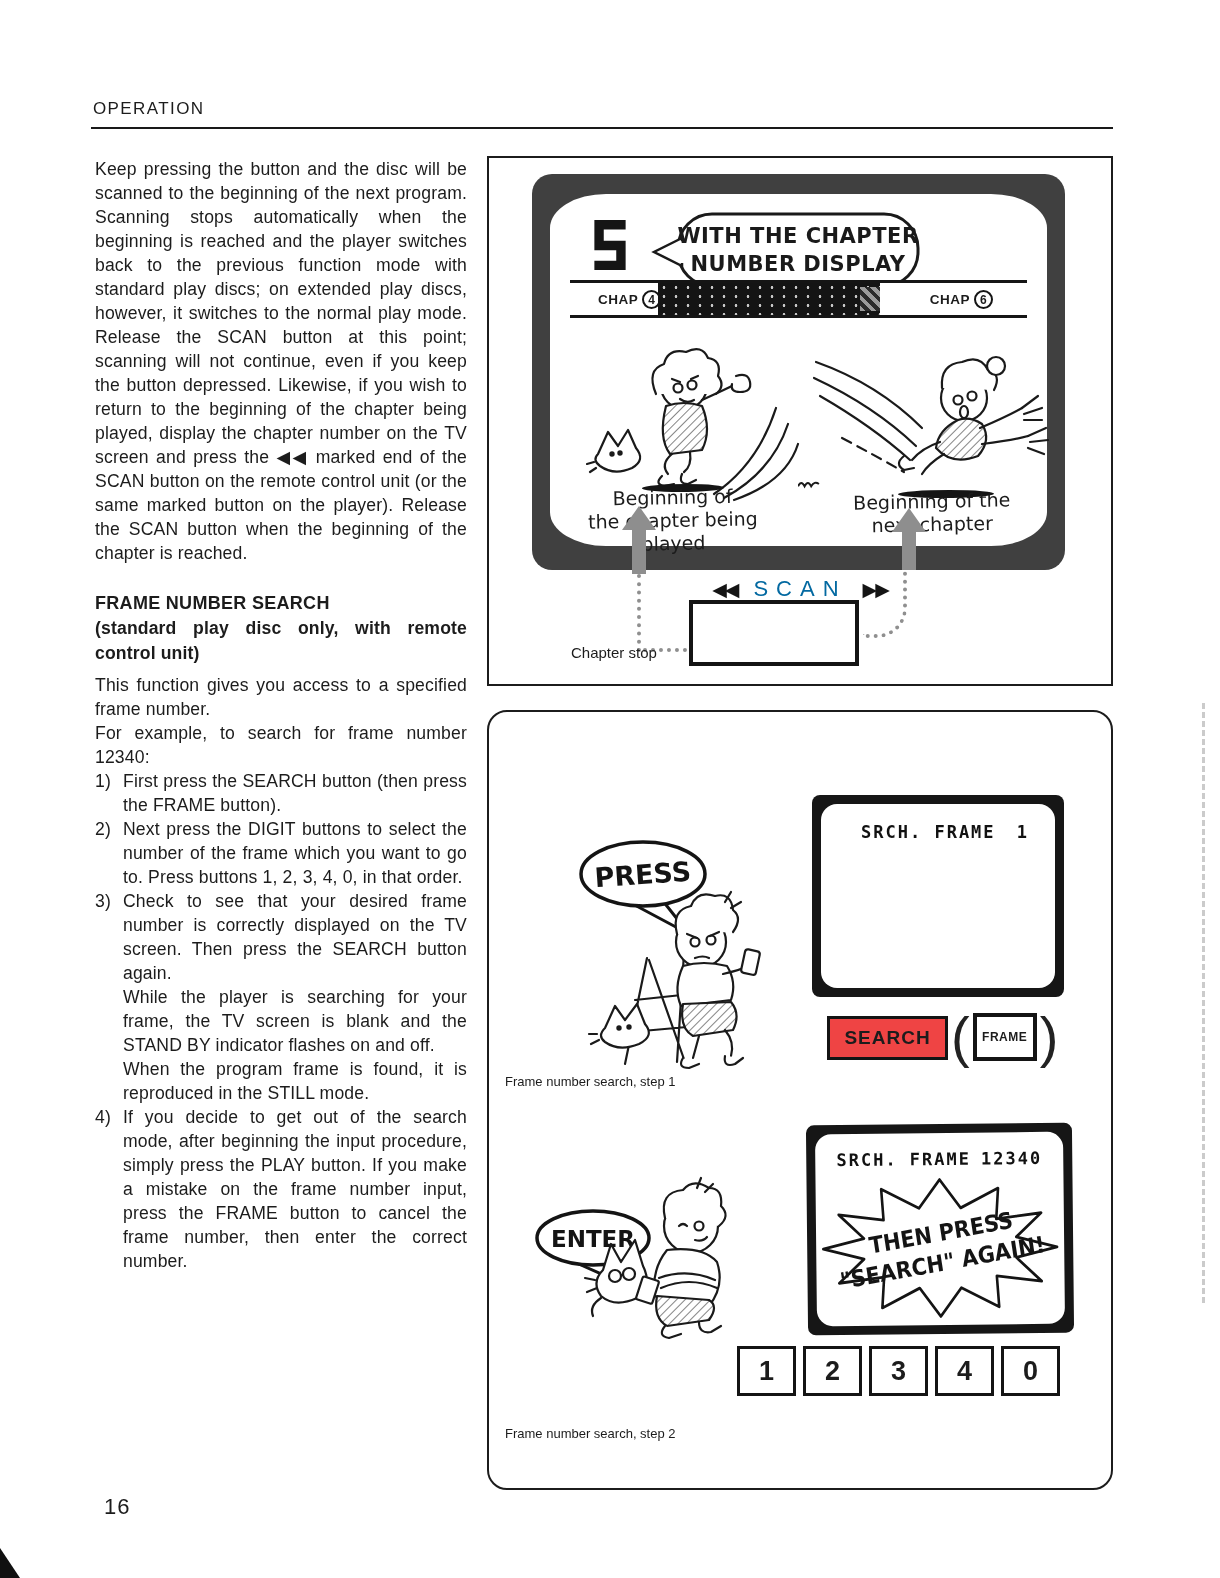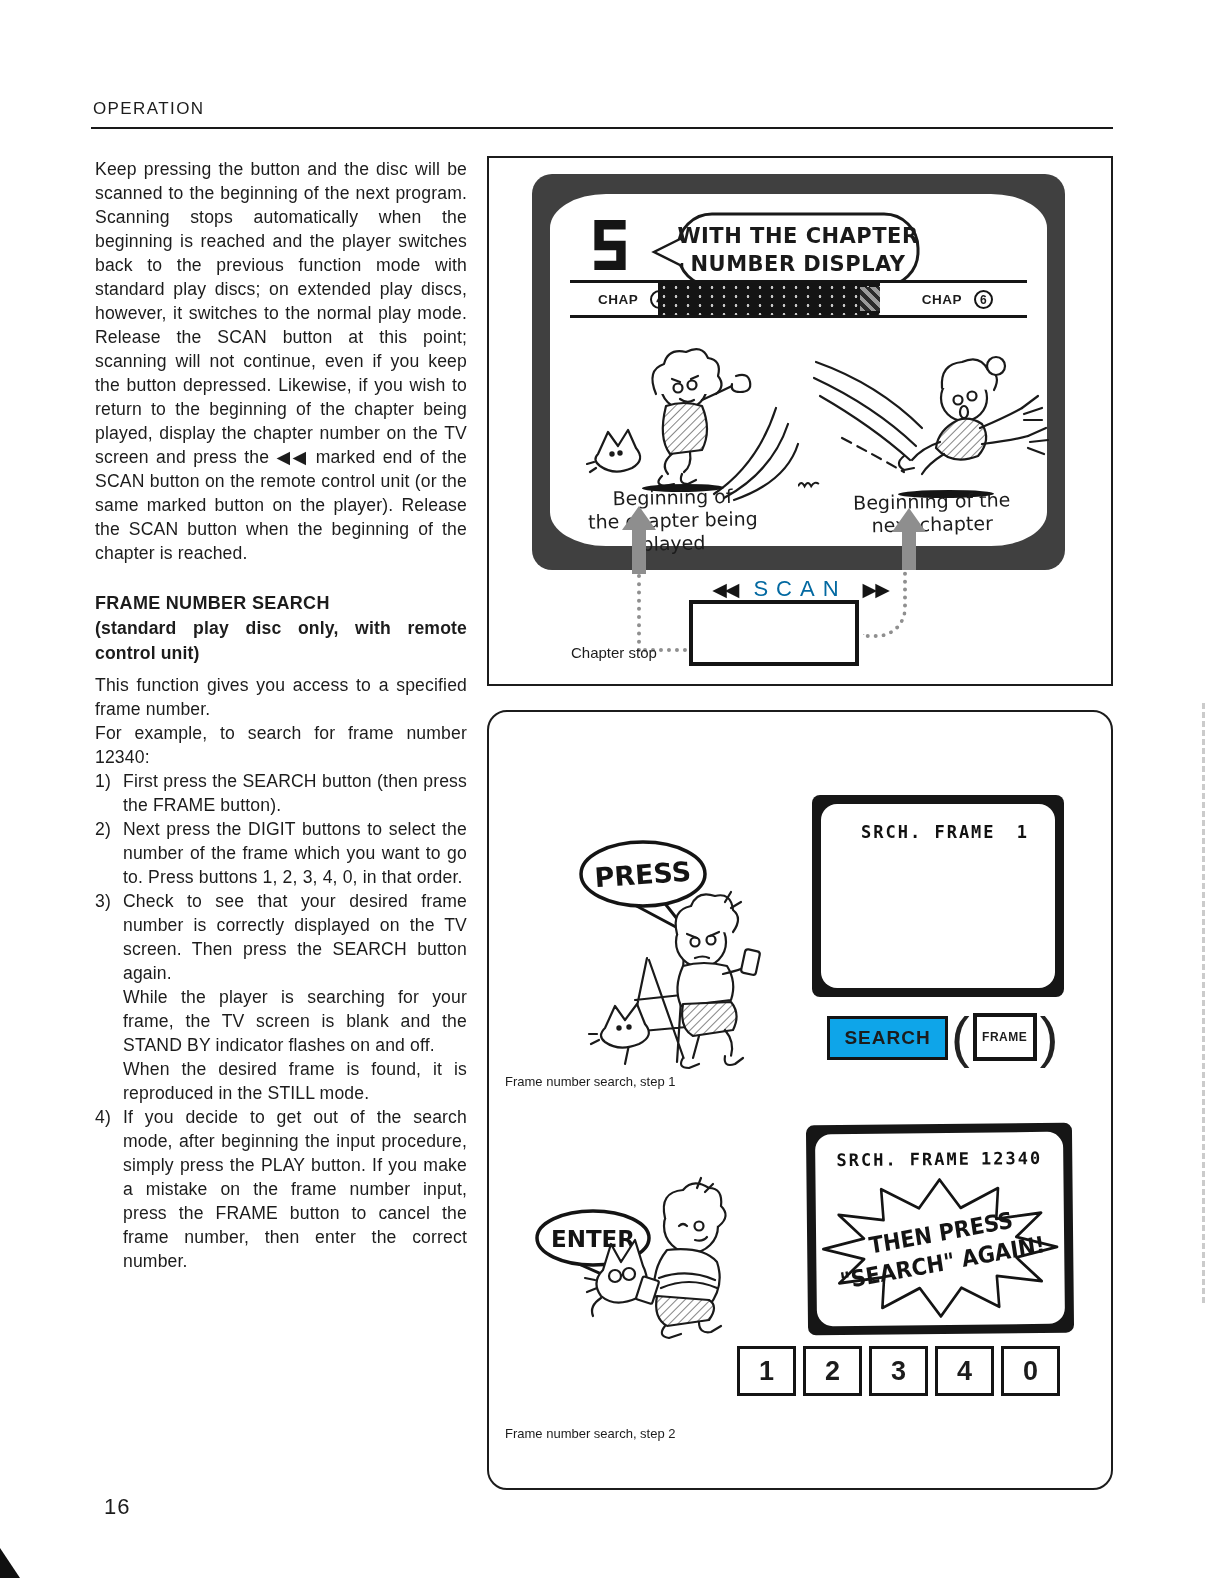--- a/index.html
+++ b/index.html
@@ -39,21 +39,21 @@
   
   .tv1 { left:43px; top:16px; width:533px; height:396px; background:#404040; border-radius:20px; }
   .tv1-screen { position:absolute; left:18px; right:18px; top:20px; bottom:24px;
                 background:#fff; border-radius:56px/34px; }
   .digit5 { left:44px; top:26px; }
   .bubble1 { left:100px; top:16px; }
   .bubble-text { font-family:"DejaVu Sans", sans-serif; font-size:21px; font-weight:bold;
                  letter-spacing:0.5px; fill:#1a1a1a; }
   .bar-rule { left:20px; right:20px; height:3px; background:#151515; }
   .chap-bar { left:20px; right:20px; top:89px; height:32px; background:#fff; }
-  .chap-cell { position:absolute; top:1px; bottom:0; display:flex; align-items:center; gap:12px;
+  .chap-cell { position:absolute; top:1px; bottom:0; display:flex; align-items:center; gap:4px;
                font-size:13.5px; font-weight:bold; letter-spacing:0.5px; }
   .chap-left { left:28px; } .chap-right { right:34px; }
   .circle-num { display:inline-flex; width:19px; height:19px; border:2px solid #151515;
                 border-radius:50%; align-items:center; justify-content:center;
                 font-size:12px; font-weight:bold; }
   .dotblock { position:absolute; left:88px; width:222px; top:0; bottom:0; background:#141414;
               background-image:radial-gradient(circle, #c9c9c9 1.1px, transparent 1.6px);
               background-size:12px 9px; }
   .checker { position:absolute; right:0; top:4px; bottom:4px; width:20px;
              background:repeating-linear-gradient(45deg,#9a9a9a 0 4px,#2a2a2a 4px 8px); }
@@ -83,21 +83,21 @@
   .crt-screen { position:absolute; inset:9px; background:#fff; border-radius:16px; overflow:hidden; }
   .osd { font-family:"DejaVu Sans Mono", monospace; font-weight:bold; font-size:17px;
          letter-spacing:2px; color:#111; }
   .screen1 { left:323px; top:83px; width:252px; height:202px; }
   .osd-row1 { display:flex; justify-content:space-between; padding:18px 26px 0 40px; }
   .screen2 { left:318px; top:412px; width:266px; height:210px; transform:rotate(-0.6deg); }
   .osd-row2 { display:flex; justify-content:center; gap:10px; padding-top:16px; }
   .burst { position:absolute; left:4px; top:42px; }
   .burst-text { font-family:"DejaVu Sans", sans-serif; font-size:20px; font-weight:bold; fill:#141414; }
 
-  .btn { position:absolute; border:3.5px solid #141414; background:#0ea5e9; display:flex;
+  .btn { position:absolute; border:3.5px solid #141414; background:#ef4444; display:flex;
          align-items:center; justify-content:center; font-weight:bold; }
   .search-btn { left:338px; top:304px; width:121px; height:44px; font-size:19px; letter-spacing:1px; }
   .frame-group { position:absolute; left:462px; top:294px; height:62px; display:flex;
                  align-items:center; gap:3px; }
   .paren { font-size:56px; font-weight:normal; color:#222; line-height:60px; }
   .frame-btn { border:4px solid #141414; width:64px; height:48px; display:flex; align-items:center;
                justify-content:center; font-size:12px; font-weight:bold; letter-spacing:0.5px; background:#fff; }
   .caption { left:16px; right:0; text-align:left; font-size:13px; }
   .cap1 { top:362px; } .cap2 { top:714px; }
   .digit-row { position:absolute; left:248px; top:634px; display:flex; gap:7px; }
@@ -130,21 +130,21 @@
       <span class="step-num">2)</span>
       <div class="step-body">
           <p>Next press the DIGIT buttons to select the number of the frame which you want to go to. Press buttons 1, 2, 3, 4, 0, in that order.</p>
         </div>
     </div>
     <div class="step">
       <span class="step-num">3)</span>
       <div class="step-body">
         <p>Check to see that your desired frame number is correctly displayed on the TV screen. Then press the SEARCH button again.</p>
         <p>While the player is searching for your frame, the TV screen is blank and the STAND BY indicator flashes on and off.</p>
-        <p>When the desired frame is found, it is reproduced in the STILL mode.</p>
+        <p>When the program frame is found, it is reproduced in the STILL mode.</p>
       </div>
     </div>
     <div class="step">
       <span class="step-num">4)</span>
       <div class="step-body">
           <p>If you decide to get out of the search mode, after beginning the input procedure, simply press the PLAY button. If you make a mistake on the frame number input, press the FRAME button to cancel the frame number, then enter the correct number.</p>
         </div>
     </div>
   </div>
 

